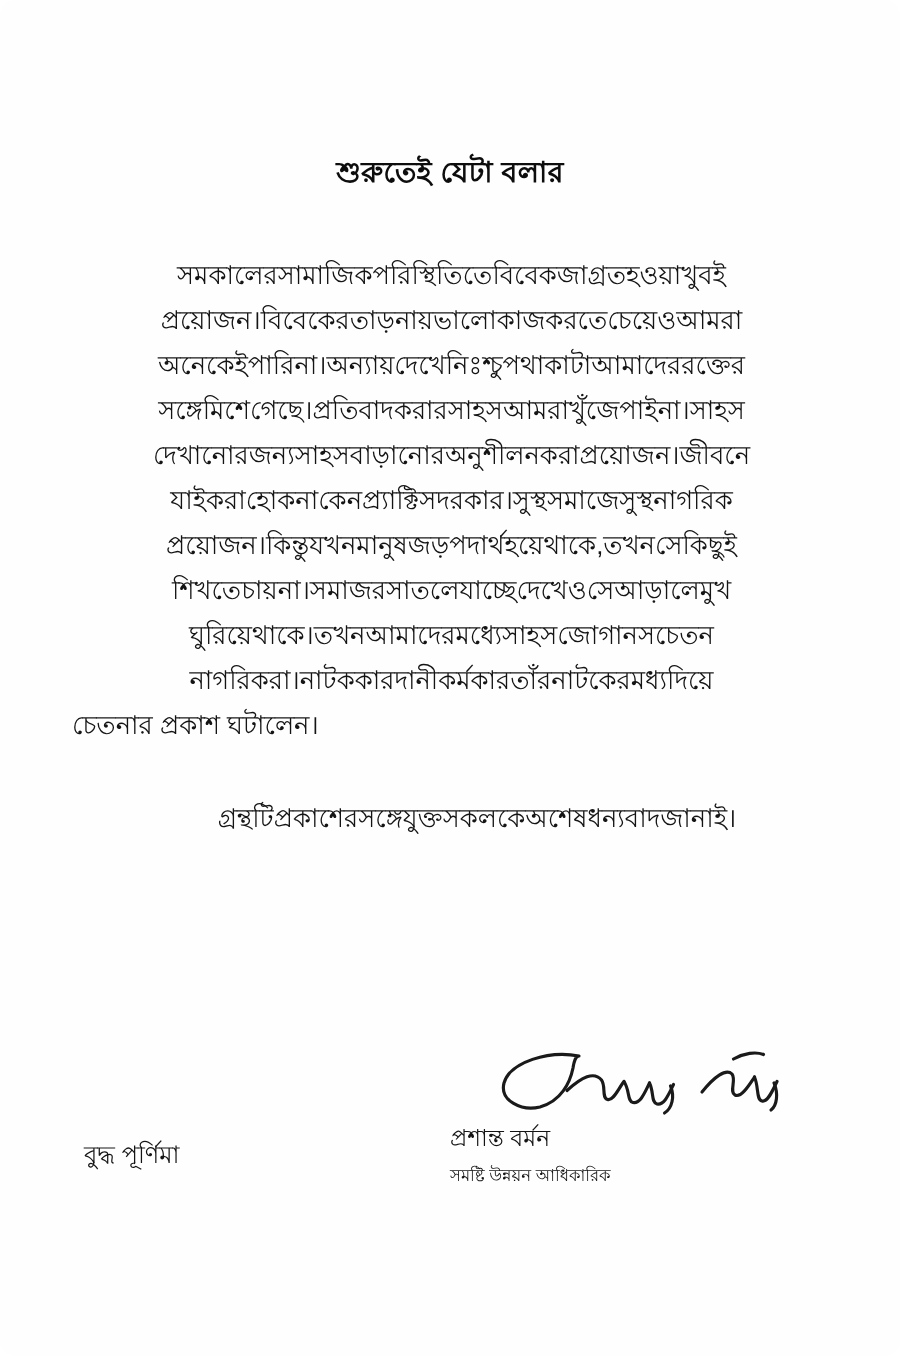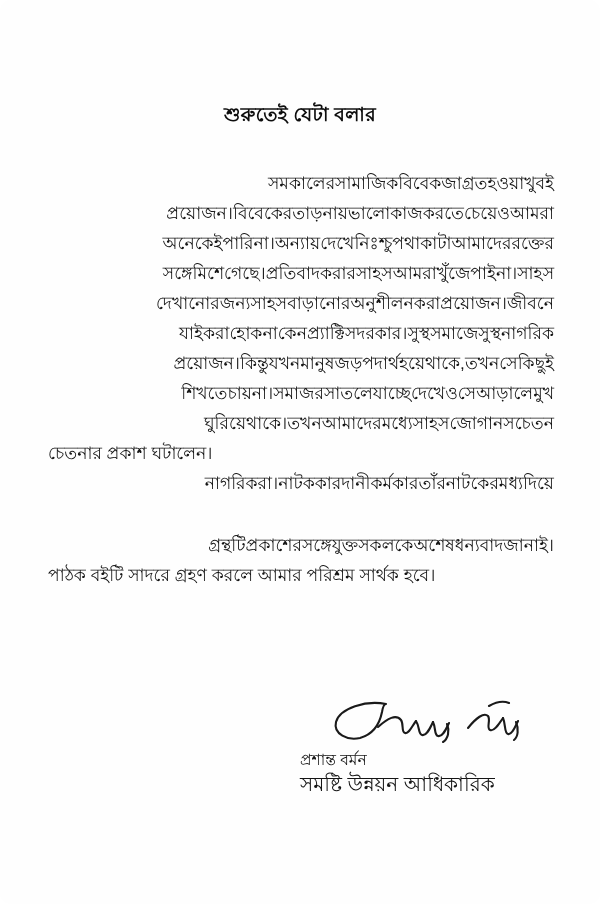--- a/index.html
+++ b/index.html
@@ -56,21 +56,21 @@
   }
 
   .para-line {
     display: block;
     white-space: nowrap;
   }
 
   
   .para-line.justify {
     display: flex;
-    justify-content: flex-end;
+    justify-content: center;
     white-space: normal;
   }
   .para-line.justify > span {
     white-space: nowrap;
   }
 
   .para-two {
     margin-top: 32px;
   }
 
@@ -95,21 +95,21 @@
   }
 
   .sign-name {
     font-size: 15.5px;
     line-height: 24px;
     color: #141414;
     font-family: "Liberation Sans", "DejaVu Sans", sans-serif;
   }
 
   .sign-role {
-    font-size: 20px;
+    font-size: 11px;
     line-height: 24px;
     color: #141414;
     font-family: "Liberation Sans", "DejaVu Sans", sans-serif;
   }
 
   
   .date-block {
     position: absolute;
     top: 757px;
     left: 56px;
@@ -131,20 +131,21 @@
 <div class="page" style="background: rgb(254, 254, 254); border-radius: 10px;">
 
   <div class="doc-title">শুরুতেই যেটা বলার</div>
 
   <div class="body-block">
 
     <div class="para" id="para-one">
         <span class="para-line justify">
           <span>সমকালের</span>
           <span>সামাজিক</span>
+          <span>পরিস্থিতিতে</span>
           <span>বিবেক</span>
           <span>জাগ্রত</span>
           <span>হওয়া</span>
           <span>খুবই</span>
         </span>
         <span class="para-line justify">
           <span>প্রয়োজন।</span>
           <span>বিবেকের</span>
           <span>তাড়নায়</span>
           <span>ভালো</span>
@@ -228,46 +229,45 @@
         <span class="para-line justify">
           <span>ঘুরিয়ে</span>
           <span>থাকে।</span>
           <span>তখন</span>
           <span>আমাদের</span>
           <span>মধ্যে</span>
           <span>সাহস</span>
           <span>জোগান</span>
           <span>সচেতন</span>
         </span>
-        <span class="para-line"><span>চেতনার প্রকাশ ঘটালেন।</span></span>
         <span class="para-line justify">
           <span>নাগরিকরা।</span>
           <span>নাটককার</span>
           <span>দানী</span>
           <span>কর্মকার</span>
           <span>তাঁর</span>
           <span>নাটকের</span>
           <span>মধ্য</span>
           <span>দিয়ে</span>
         </span>
+        <span class="para-line"><span>চেতনার প্রকাশ ঘটালেন।</span></span>
       </div>
 
     <div class="para para-two" id="para-two">
         <span class="para-line justify">
           <span class="indent"></span>
           <span>গ্রন্থটি</span>
           <span>প্রকাশের</span>
           <span>সঙ্গে</span>
           <span>যুক্ত</span>
           <span>সকলকে</span>
           <span>অশেষ</span>
           <span>ধন্যবাদ</span>
           <span>জানাই।</span>
         </span>
-        <span class="para-line"><span>পাঠক বইটি সাদরে গ্রহণ করলে আমার পরিশ্রম সার্থক হবে।</span></span>
       </div>
 
   </div>
 
   <div class="sign-block">
 
     <svg class="signature-mark" viewBox="0 0 256 54">
       <g fill="none" stroke="#1a1a1a" stroke-width="2.1" stroke-linecap="round" stroke-linejoin="round">
         <path d="M86 10 C 66 6, 40 14, 36 28 C 33 40, 48 47, 60 44
                  C 74 40, 80 28, 82 18 C 83 12, 84 10, 86 10 Z"></path>
@@ -283,15 +283,16 @@
         <path d="M216 28 C 219 35, 218 43, 214 46"></path>
       </g>
     </svg>
 
     <div class="sign-name">প্রশান্ত বর্মন</div>
 
     <div class="sign-role">সমষ্টি উন্নয়ন আধিকারিক</div>
   </div>
 
   <div class="date-block">
+    <div class="date-occasion">বুদ্ধ পূর্ণিমা</div>
   </div>
 
 </div>
 
 </body></html>

